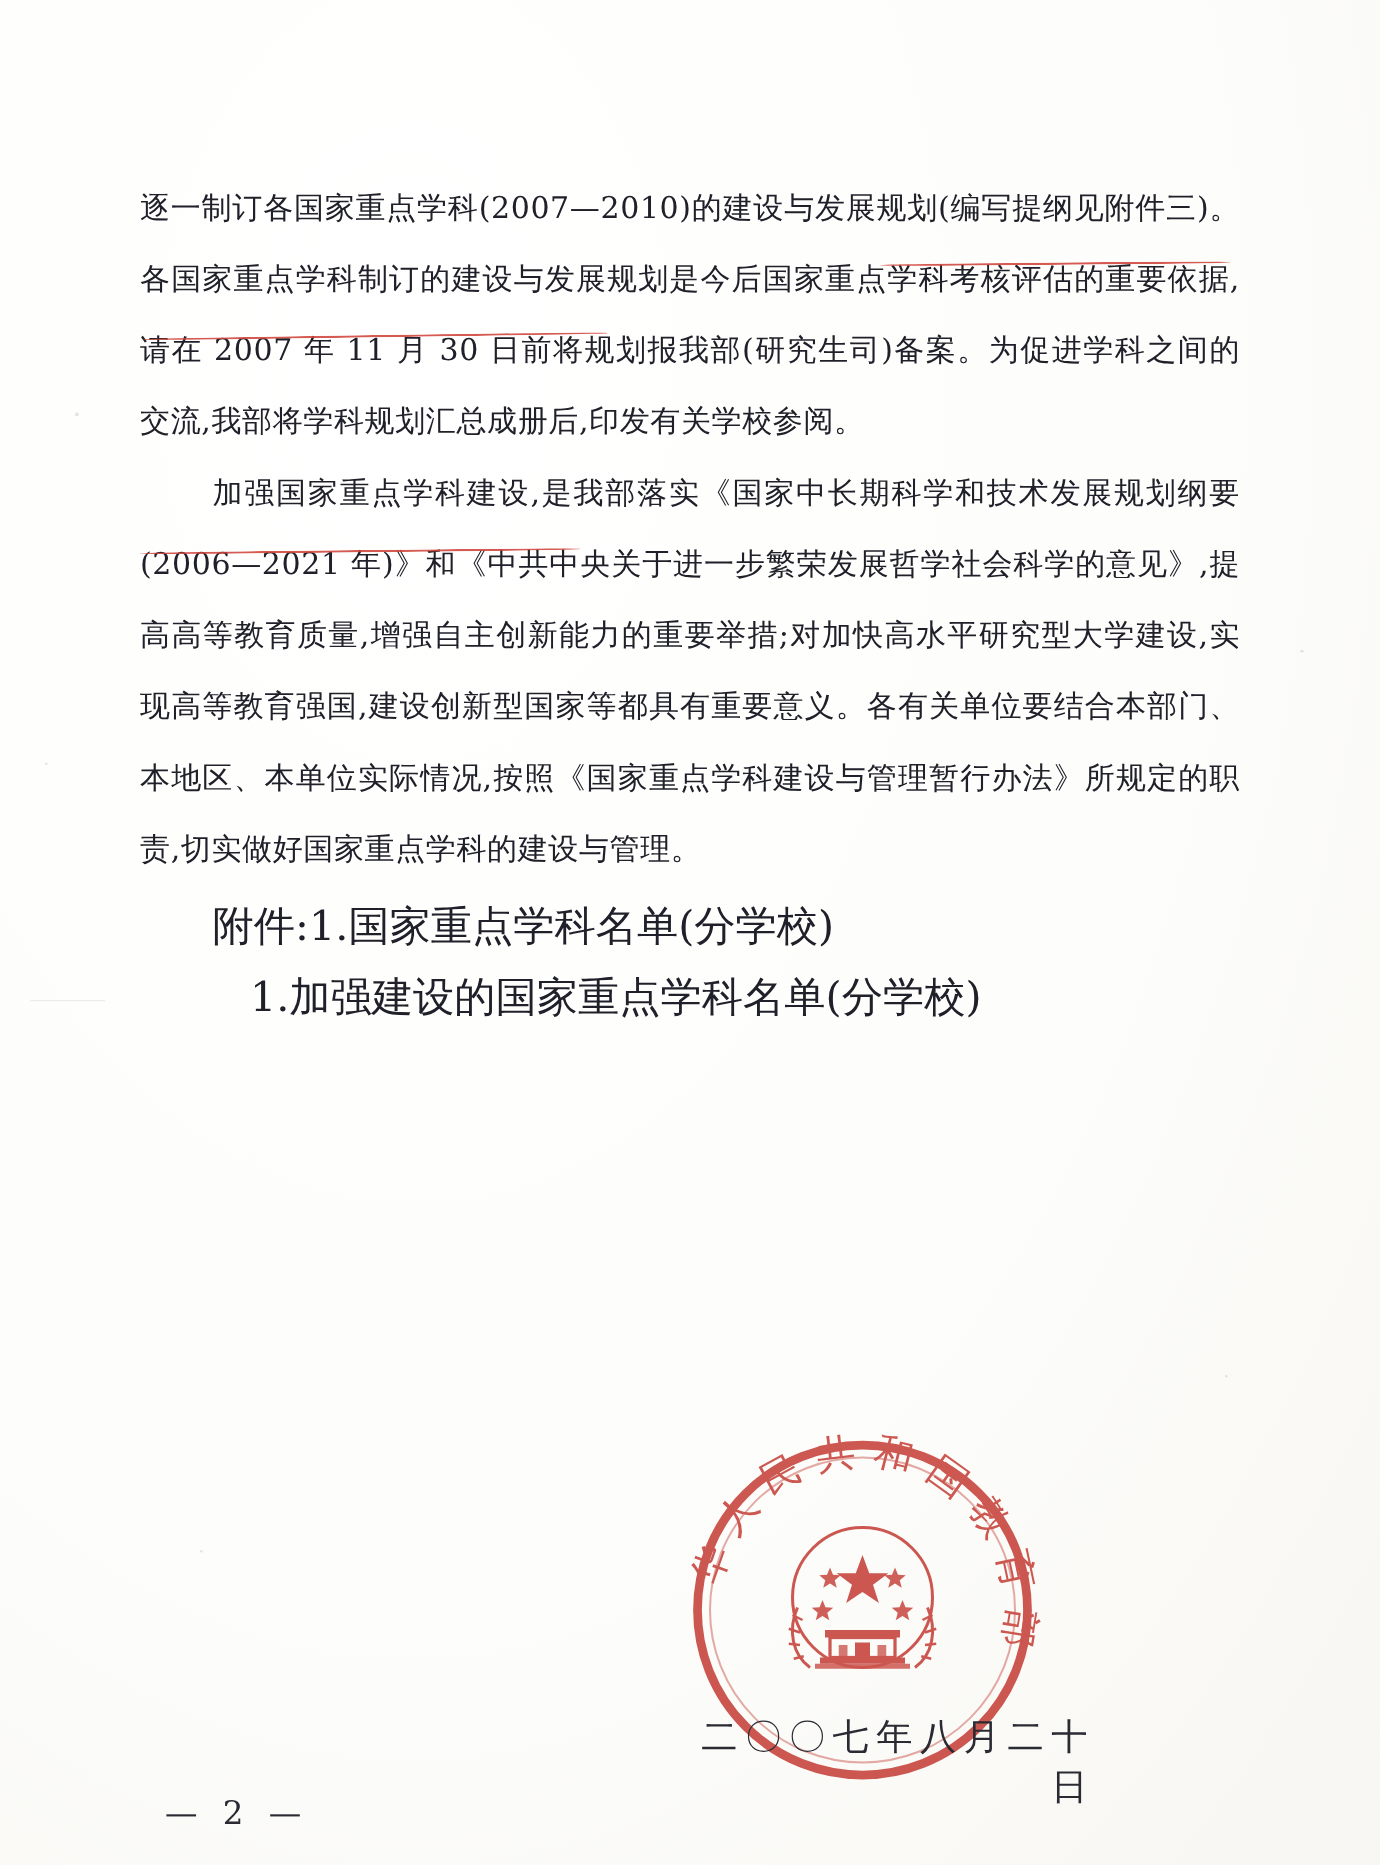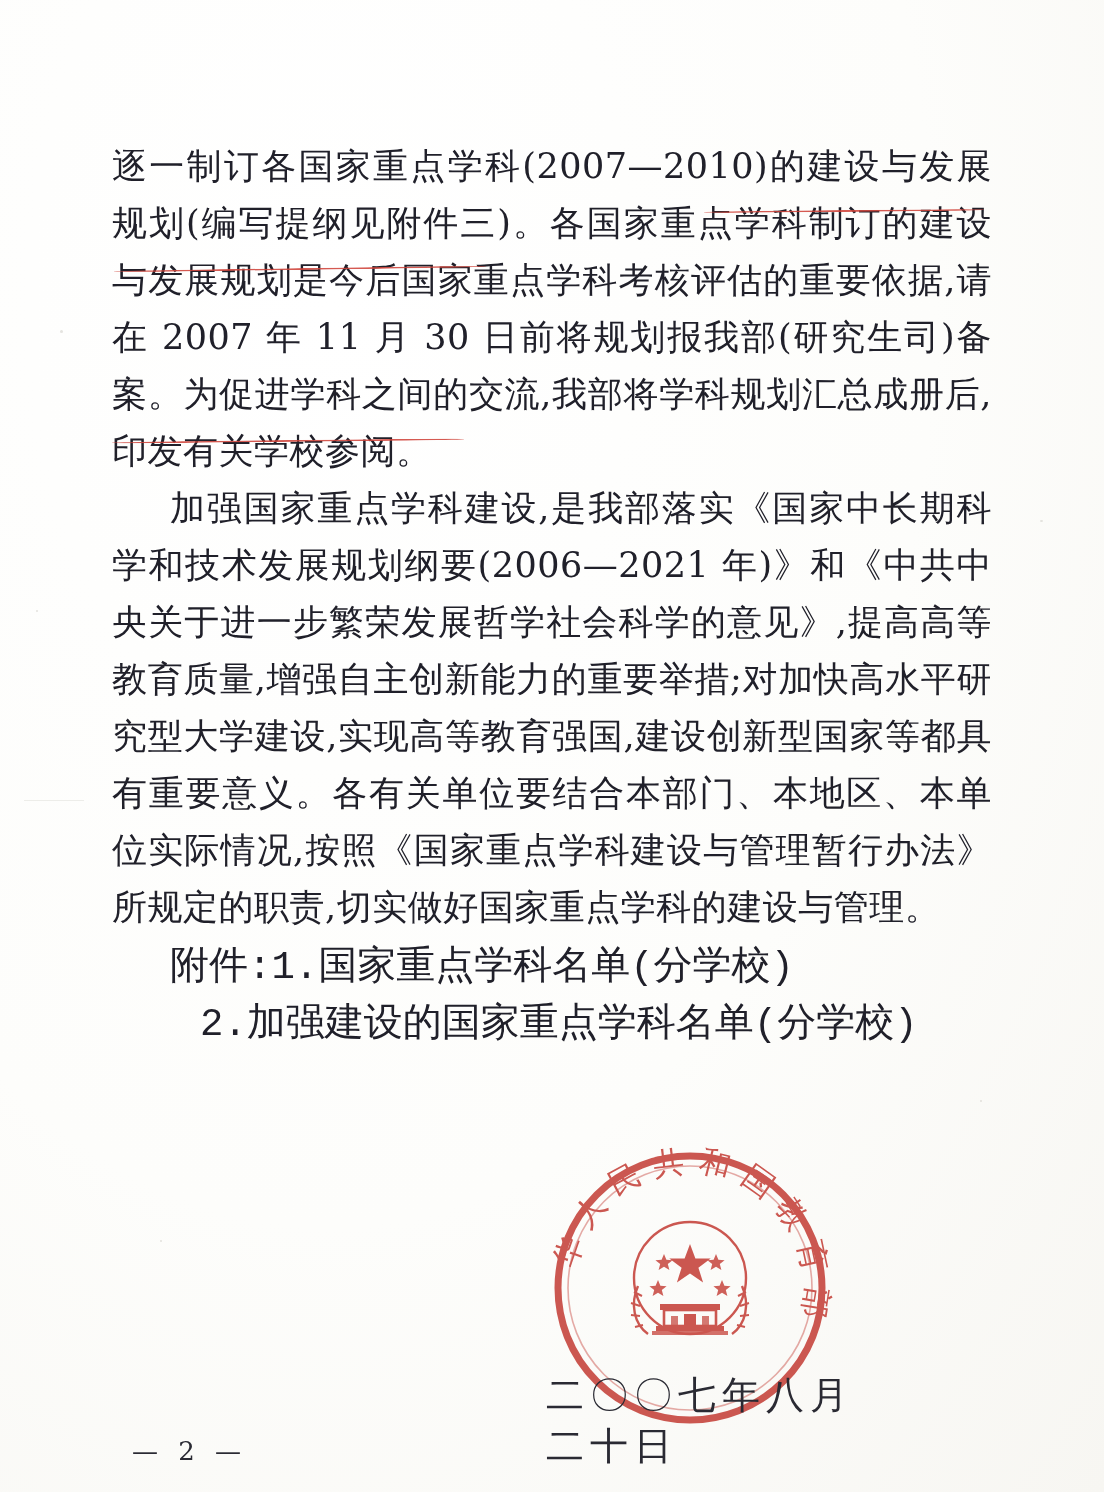--- a/index.html
+++ b/index.html
@@ -29,21 +29,21 @@
     border-radius: 50%;
   }
   .content {
     position: absolute;
     left: 112px;
     top: 138px;
     width: 880px;
   }
   p.para {
     margin: 0 0 0 0;
-    font-size: 35px;
+    font-size: 24px;
     line-height: 57px;
     letter-spacing: 0.5px;
     text-align: justify;
     text-justify: inter-character;
     color: #20202a;
     font-family: "DejaVu Serif", "Liberation Serif", serif;
   }
   p.indent {
     text-indent: 58px;
   }
@@ -60,24 +60,23 @@
     transform: rotate(-0.5deg);
   }
   .pen.p1 { left: 592px; top: 72px;  width: 280px; }
   .pen.p2 { left: 2px;   top: 130px; width: 372px; transform: rotate(-0.8deg); }
   .pen.p3 { left: 0px;   top: 302px; width: 352px; transform: rotate(-0.6deg); }
 
   .attach-list {
     margin-top: 4px;
   }
   .attach-line {
-    font-size: 39px;
+    font-size: 33px;
     line-height: 57px;
     color: #20202a;
-    font-family: Liberation Mono, monospace;
   }
   .attach-line.l1 { text-indent: 58px; }
   .attach-line.l2 { padding-left: 88px; }
   .attach-line.l3 { padding-left: 88px; }
   .attach-line.l4 { padding-left: 118px; }
 
   
   .seal-wrap {
     position: absolute;
     left: 540px;
@@ -91,22 +90,22 @@
     width: 300px;
     height: 300px;
   }
   .seal svg { display:block; }
 
   .seal-date {
     position: absolute;
     left: 546px;
     top: 1370px;
     width: 330px;
-    text-align: left;
-    font-size: 38px;
+    text-align: right;
+    font-size: 29px;
     letter-spacing: 6px;
     color: #2a2a33;
     font-family: Liberation Sans, sans-serif;
   }
 
   .page-number {
     position: absolute;
     left: 132px;
     top: 1436px;
     font-size: 26px;
@@ -132,21 +131,21 @@
       <p class="para">逐一制订各国家重点学科(2007—2010)的建设与发展规划(编写提纲见附件三)。各国家重点学科制订的建设与发展规划是今后国家重点学科考核评估的重要依据,请在 2007 年 11 月 30 日前将规划报我部(研究生司)备案。为促进学科之间的交流,我部将学科规划汇总成册后,印发有关学校参阅。</p>
       <div class="pen p1"></div>
       <div class="pen p2"></div>
       <div class="pen p3"></div>
     </div>
 
     <p class="para indent">加强国家重点学科建设,是我部落实《国家中长期科学和技术发展规划纲要(2006—2021 年)》和《中共中央关于进一步繁荣发展哲学社会科学的意见》,提高高等教育质量,增强自主创新能力的重要举措;对加快高水平研究型大学建设,实现高等教育强国,建设创新型国家等都具有重要意义。各有关单位要结合本部门、本地区、本单位实际情况,按照《国家重点学科建设与管理暂行办法》所规定的职责,切实做好国家重点学科的建设与管理。</p>
 
     <div class="attach-list">
       <div class="attach-line l1">附件:1.国家重点学科名单(分学校)</div>
-      <div class="attach-line l2">2.加强建设的国家重点学科名单(分学校)</div>
+      <div class="attach-line l2">1.加强建设的国家重点学科名单(分学校)</div>
     </div>
 
   </div>
 
   <div class="seal-wrap">
     <div class="seal">
       <svg width="300" height="300" viewBox="0 0 300 300" xmlns="http://www.w3.org/2000/svg">
         <defs>
           <path id="sealArc" d="M 150,150 m -116,0 a 116,116 0 1,1 232,0 a 116,116 0 1,1 -232,0"></path>
         </defs>

